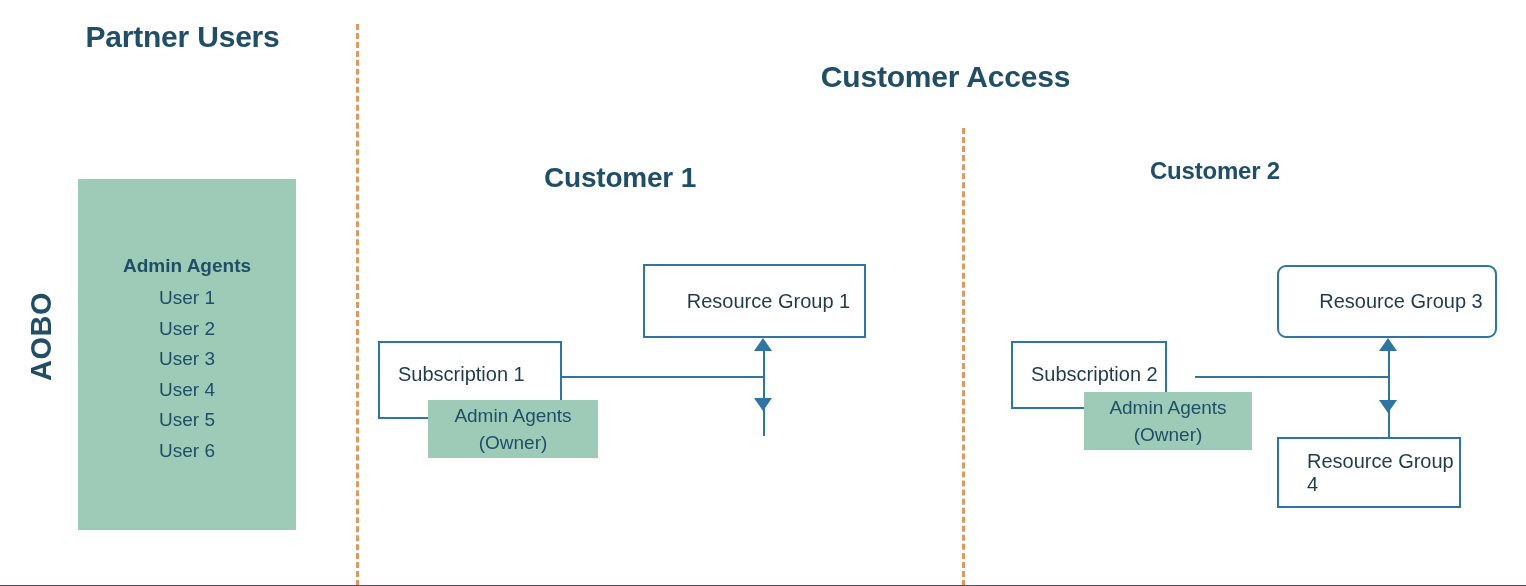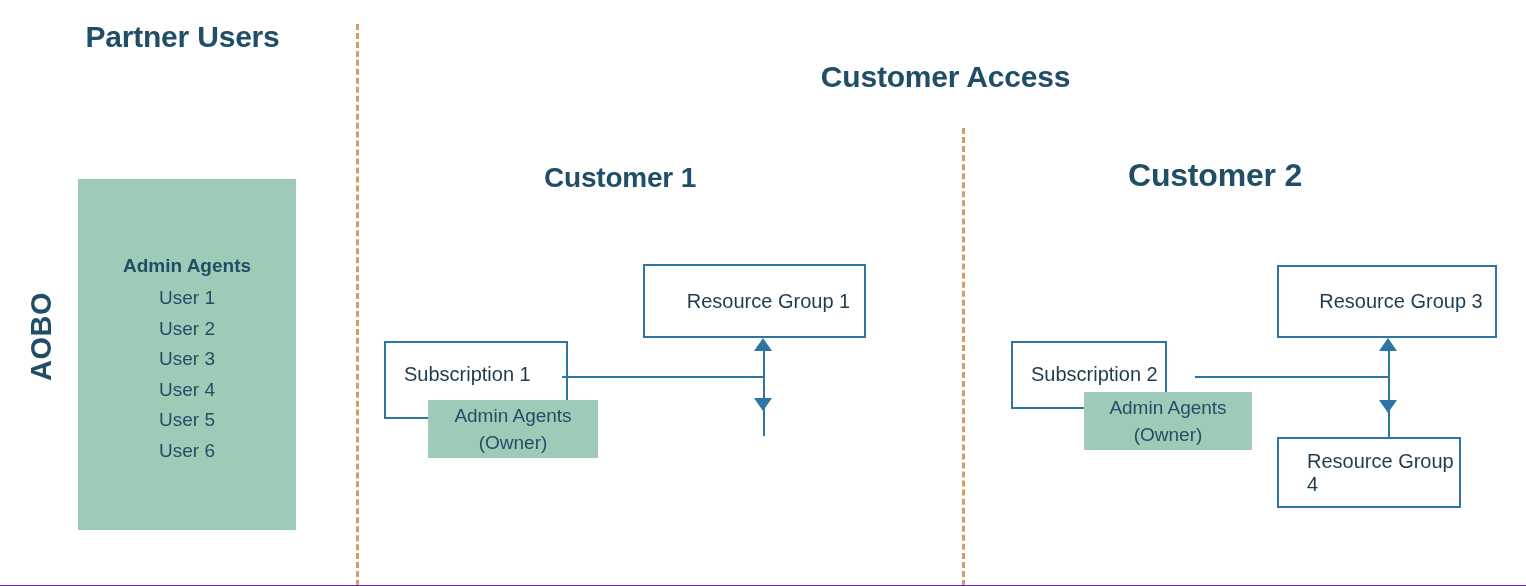--- a/index.html
+++ b/index.html
@@ -42,21 +42,21 @@
   #customer-1-title {
     left: 380px; top: 162px;
     width: 480px;
     text-align: center;
     font-size: 28px;
   }
   #customer-2-title {
     left: 1000px; top: 157px;
     width: 430px;
     text-align: center;
-    font-size: 32px;
+    font-size: 24px;
   }
 
   
   .divider {
     position: absolute;
     width: 0px;
     border-left: 3px dashed #D89B63;
   }
   #divider-1 { left: 356px; top: 24px;  height: 562px; }
   #divider-2 { left: 962px; top: 128px; height: 458px; }
@@ -147,29 +147,29 @@
     display: flex;
     flex-direction: column;
     align-items: center;
     justify-content: center;
     box-sizing: border-box;
   }
 
   
   #rg1 { left: 643px; top: 264px; width: 223px; height: 74px; }
   #rg2 { left: 643px; top: 411px; width: 223px; height: 74px; }
-  #sub1 { left: 378px; top: 341px; width: 184px; height: 78px; margin-left: 6px; }
+  #sub1 { left: 378px; top: 341px; width: 184px; height: 78px; }
   #sub1-hline { left: 562px; top: 376px; width: 202px; }
   #sub1-vline { left: 763px; top: 350px; height: 86px; }
   #sub1-arrow-up   { left: 754px; top: 338px; }
   #sub1-arrow-down { left: 754px; top: 398px; }
   #owner1 { left: 428px; top: 400px; width: 170px; height: 58px; }
 
   
-  #rg3 { left: 1277px; top: 265px; width: 220px; height: 73px; }
+  #rg3 { left: 1277px; top: 265px; width: 220px; height: 73px; border-radius: 9px; }
   #rg4 { left: 1277px; top: 413px; width: 184px; height: 71px; margin-top: 24px; }
   #sub2 { left: 1011px; top: 341px; width: 156px; height: 68px; }
   #sub2-hline { left: 1195px; top: 376px; width: 194px; }
   #sub2-vline { left: 1388px; top: 350px; height: 88px; }
   #sub2-arrow-up   { left: 1379px; top: 338px; }
   #sub2-arrow-down { left: 1379px; top: 400px; }
   #owner2 { left: 1084px; top: 392px; width: 168px; height: 58px; }
 </style>
 </head>
 <body>

